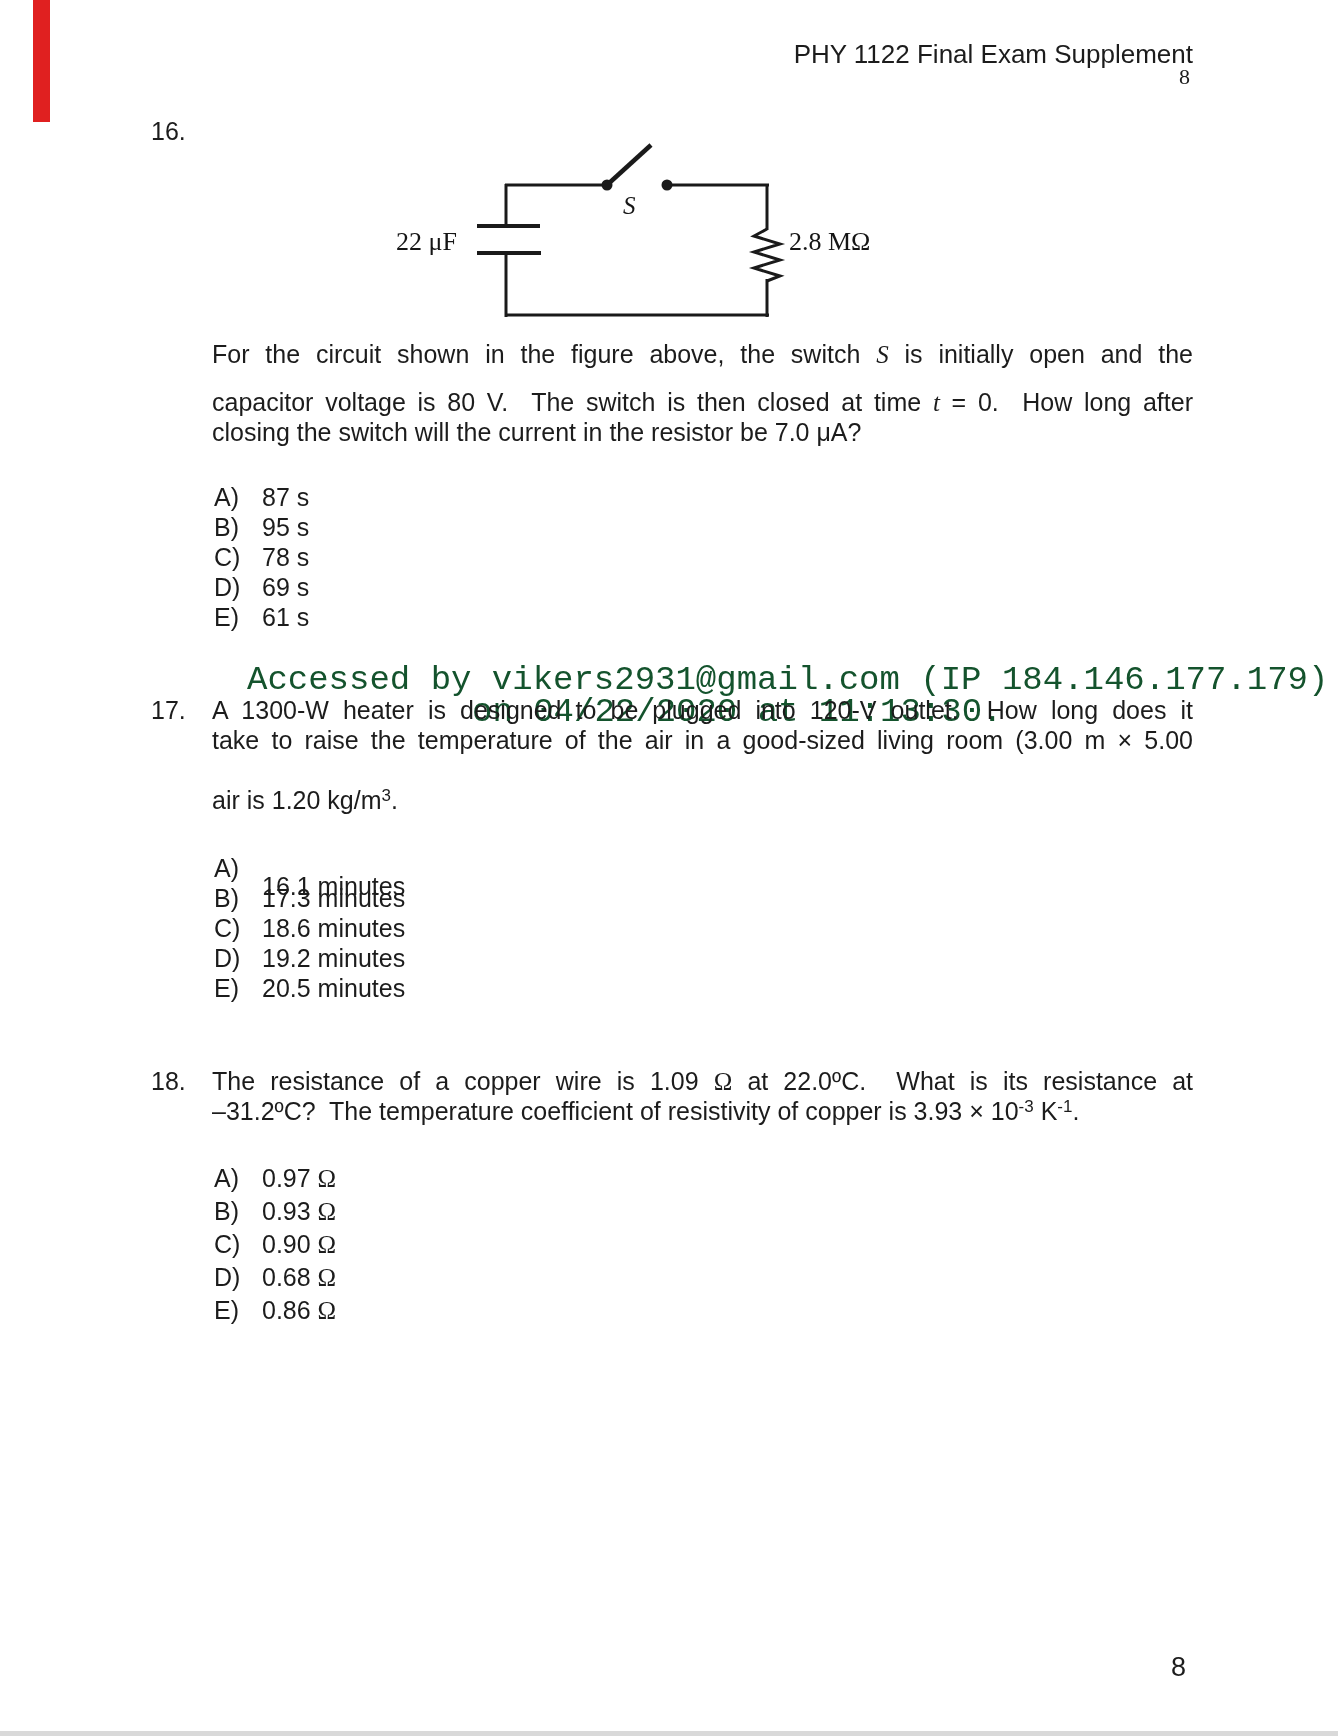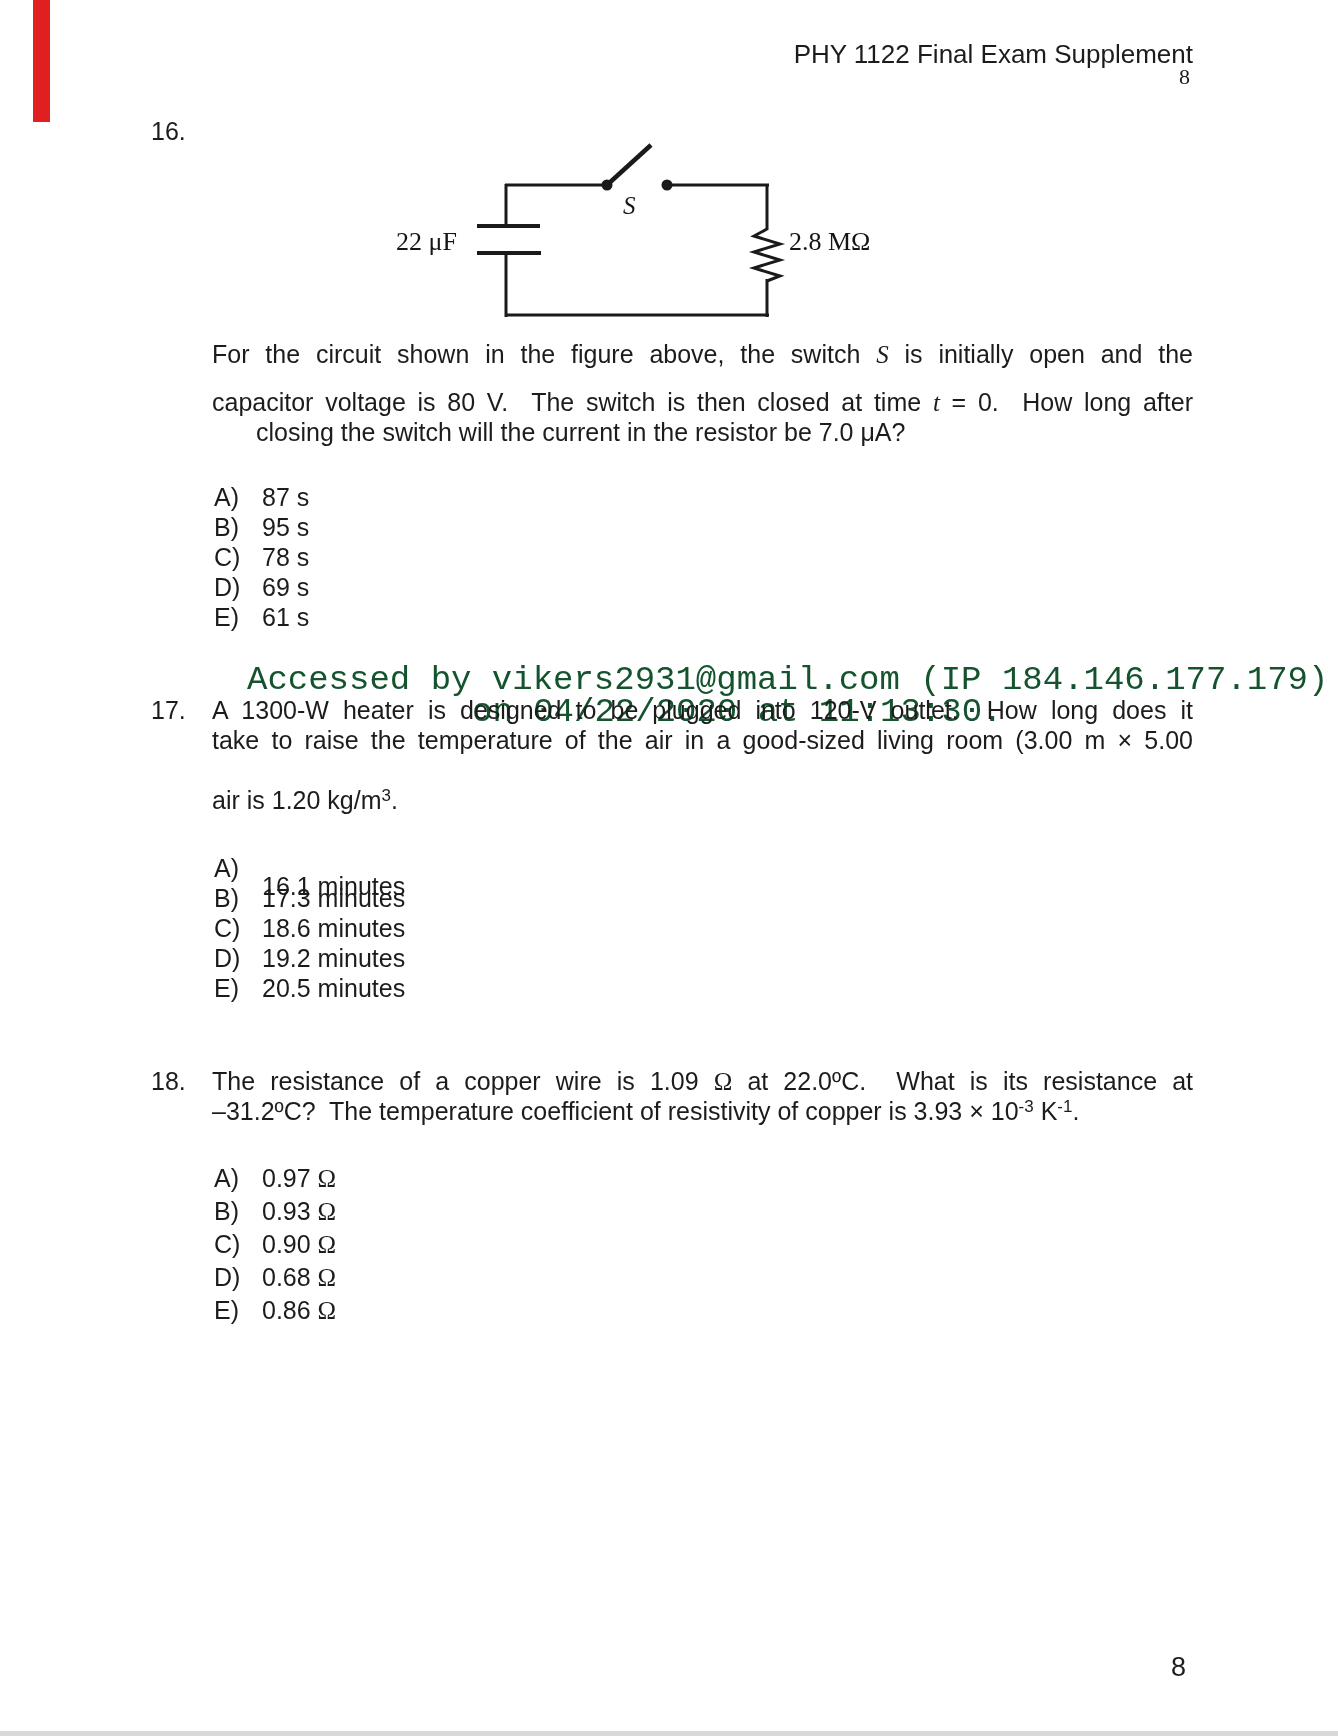--- a/index.html
+++ b/index.html
@@ -67,21 +67,21 @@
 <div id="res-label" class="fig-label">2.8 MΩ</div>
 <div id="sw-label" class="fig-label">S</div>
 
 <div id="wm-line1" class="abs watermark">Accessed by vikers2931@gmail.com (IP 184.146.177.179)</div>
 <div id="wm-line2" class="abs watermark">on 04/22/2020 at 11:13:30.</div>
 
 <div id="questions">
     <div class="qnum" style="left: 151px; top: 116px;">16.</div>
     <div class="qline just" style="left: 212px; top: 339px; width: 981px;"><span>For the circuit shown in the figure above, the switch </span><span class="it">S</span><span> is initially open and the</span></div>
     <div class="qline just" style="left: 212px; top: 387px; width: 981px;"><span>capacitor voltage is 80 V.&nbsp; The switch is then closed at time </span><span class="it">t</span><span> = 0.&nbsp; How long after</span></div>
-    <div class="qline" style="left: 212px; top: 417px; width: 981px; margin-left: 44px;"><span>closing the switch will the current in the resistor be 7.0 μA?</span></div>
+    <div class="qline" style="left: 212px; top: 417px; width: 981px;"><span>closing the switch will the current in the resistor be 7.0 μA?</span></div>
     <div class="opt-letter" style="left: 214px; top: 482px;">A)</div>
     <div class="opt-value" style="left: 262px; top: 482px;"><span>87 s</span></div>
     <div class="opt-letter" style="left: 214px; top: 512px;">B)</div>
     <div class="opt-value" style="left: 262px; top: 512px;"><span>95 s</span></div>
     <div class="opt-letter" style="left: 214px; top: 542px;">C)</div>
     <div class="opt-value" style="left: 262px; top: 542px;"><span>78 s</span></div>
     <div class="opt-letter" style="left: 214px; top: 572px;">D)</div>
     <div class="opt-value" style="left: 262px; top: 572px;"><span>69 s</span></div>
     <div class="opt-letter" style="left: 214px; top: 602px;">E)</div>
     <div class="opt-value" style="left: 262px; top: 602px;"><span>61 s</span></div>

